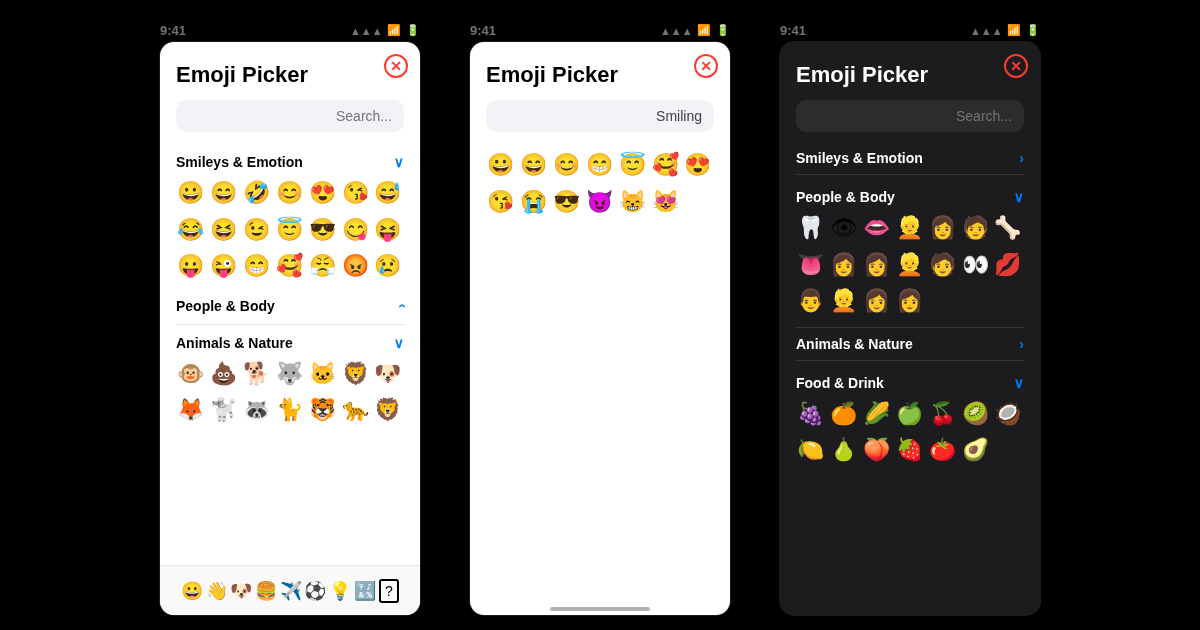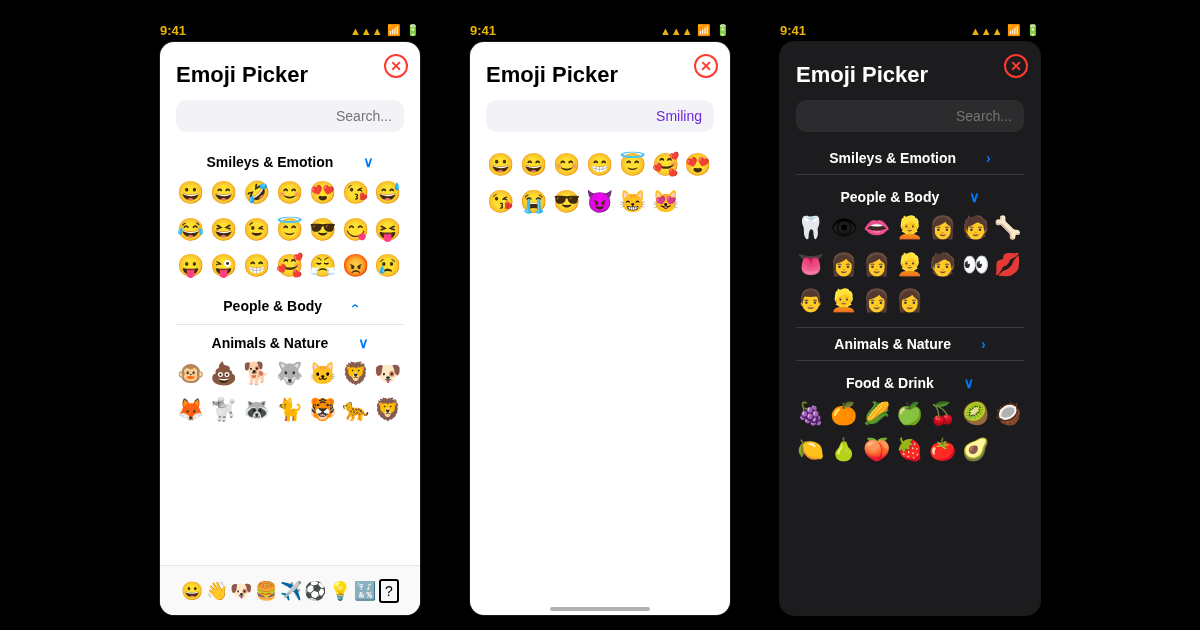--- a/index.html
+++ b/index.html
@@ -23,21 +23,21 @@
       height: 600px;
       position: relative;
     }
 
     .status-bar {
       width: 100%;
       display: flex;
       justify-content: space-between;
       align-items: center;
       padding: 8px 20px 4px;
-      color: #eab308;
+      color: #737373;
       font-size: 13px;
       font-weight: 600;
     }
 
     .status-bar .time {
       font-weight: 700;
     }
 
     .status-icons {
       display: flex;
@@ -112,26 +112,26 @@
       text-align: right;
     }
 
     .dark .search-bar {
       background: #2c2c2e;
       color: #8e8e93;
     }
 
     .search-bar.active {
       background: #f2f2f7;
-      color: #6d28d9;
+      color: #404040;
     }
 
     .category-header {
       display: flex;
-      justify-content: center;
+      justify-content: space-between;
       align-items: center;
       padding: 6px 0;
       cursor: pointer;
       gap: 30px;
     }
 
     .category-title {
       font-size: 14px;
       font-weight: 600;
       color: #000;

